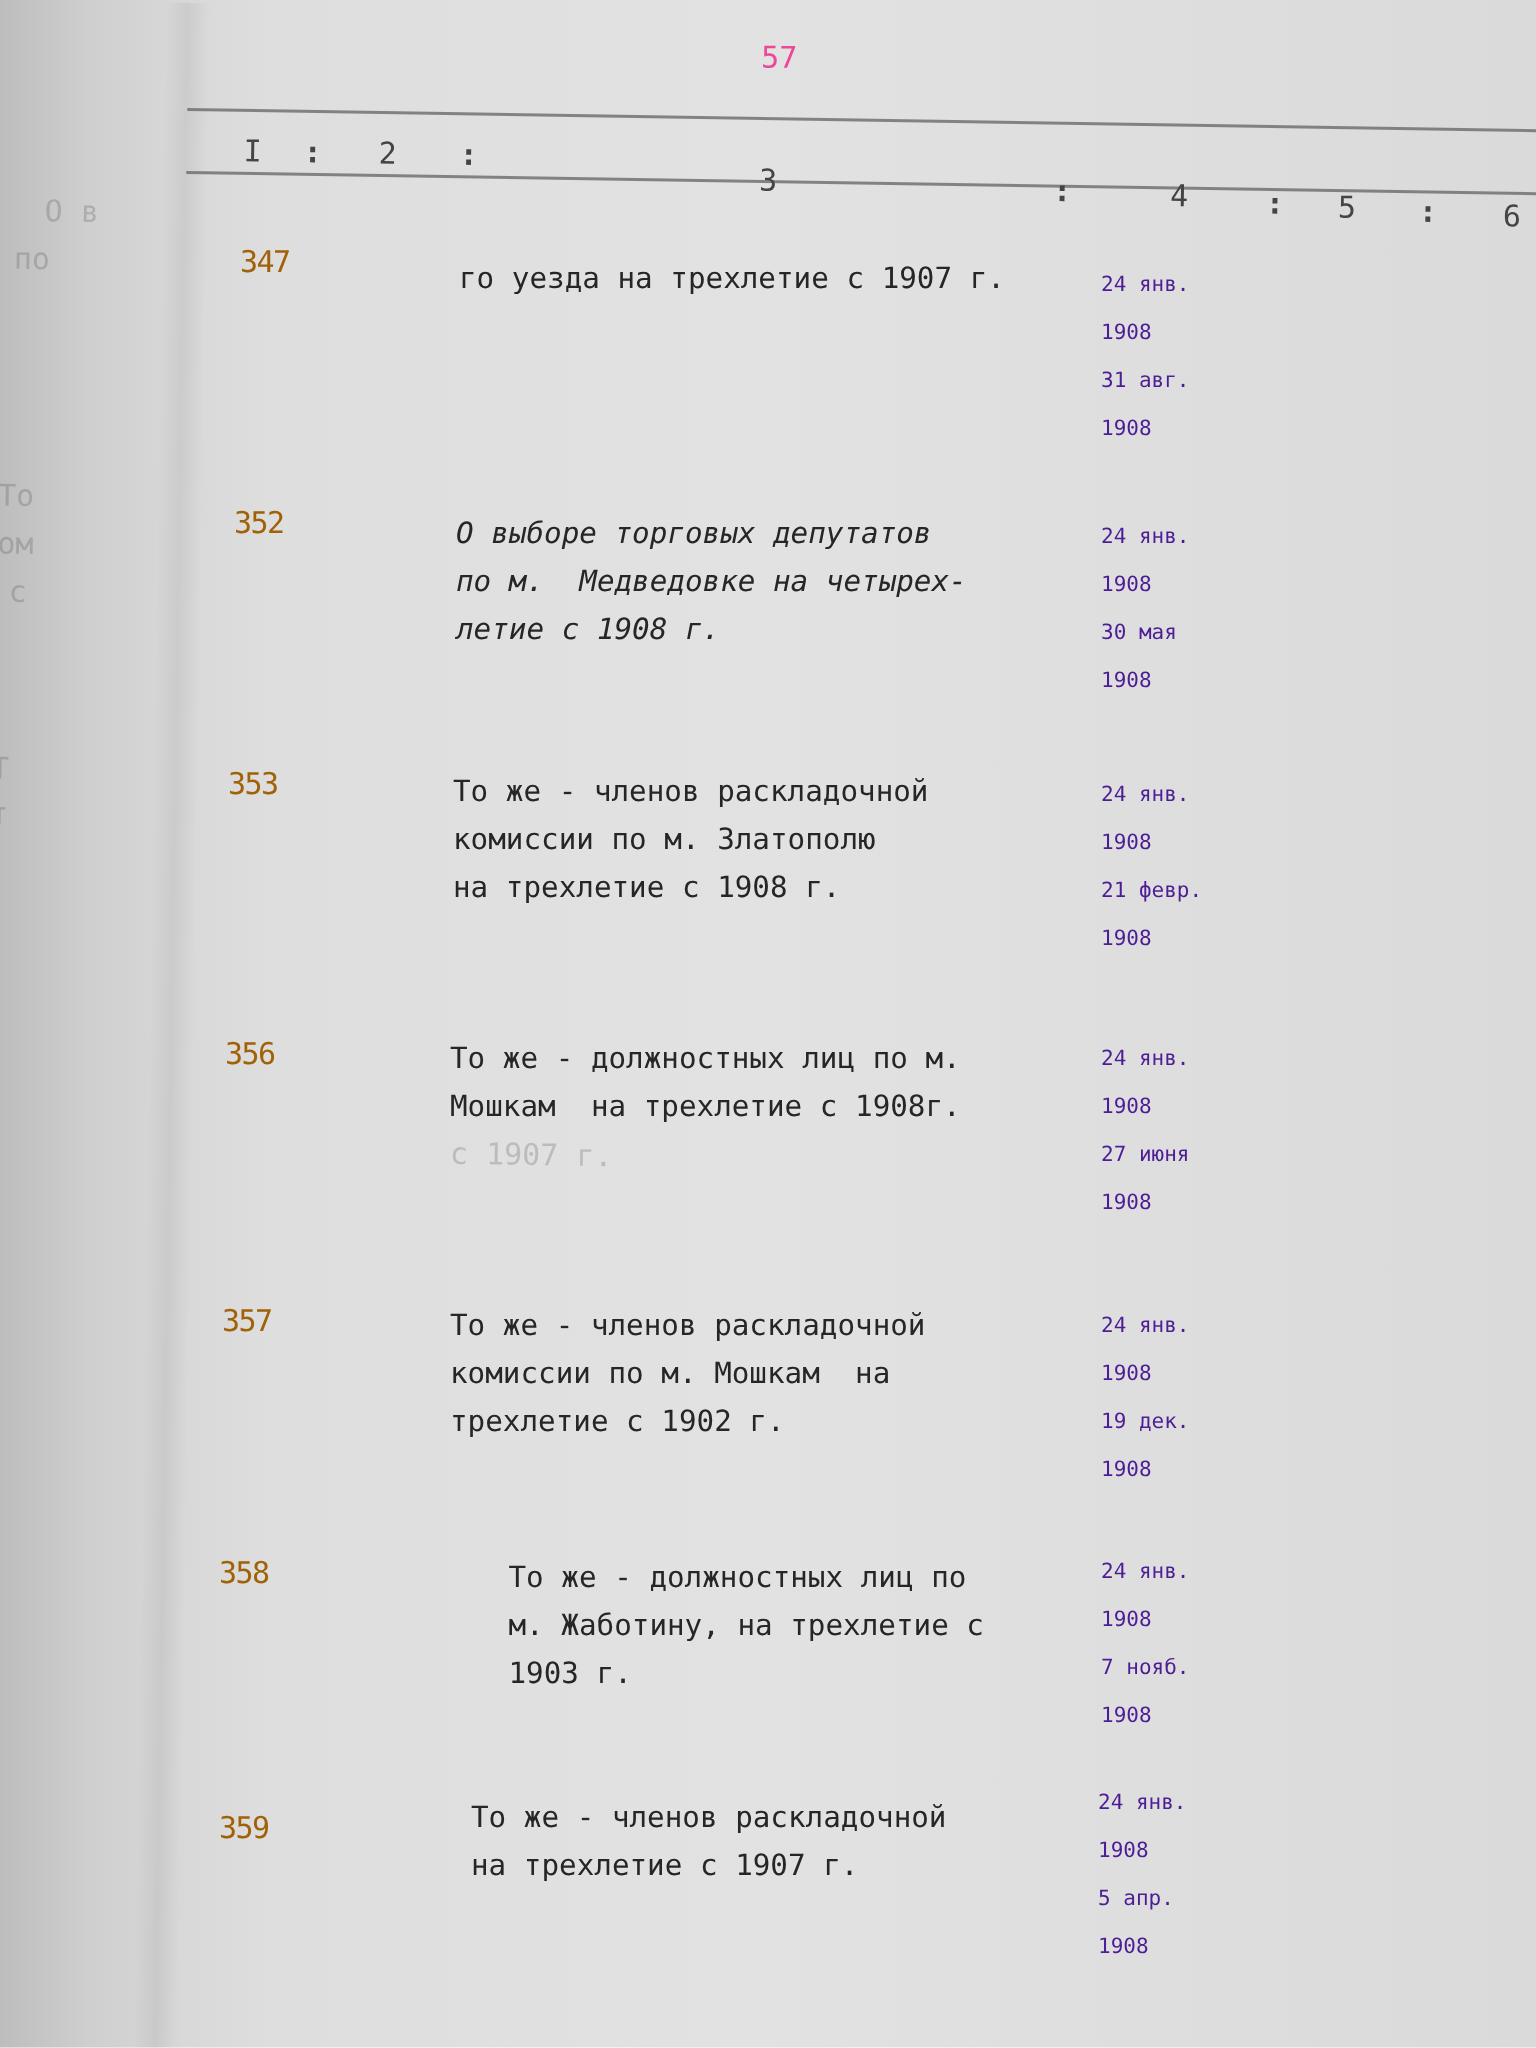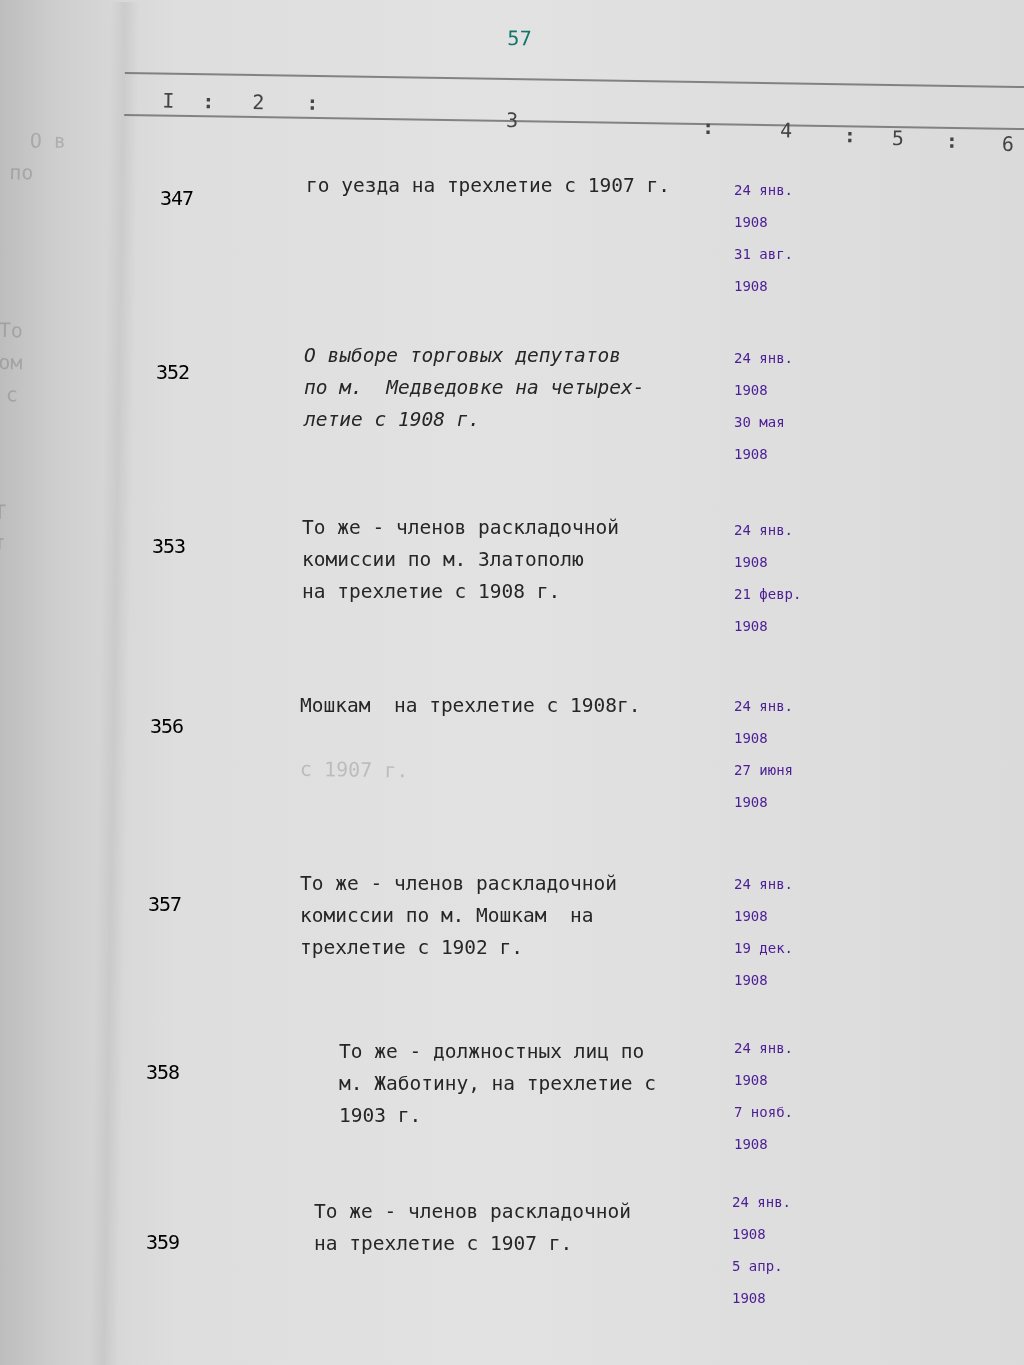--- a/index.html
+++ b/index.html
@@ -14,32 +14,32 @@
     transform: rotate(0.9deg); transform-origin: 0 0;
   }
   .gutter-shade {
     position: absolute; left: 110px; top: 0; width: 30px; height: 1365px;
     background: linear-gradient(90deg, rgba(0,0,0,0.0), rgba(0,0,0,0.06), rgba(0,0,0,0.0));
   }
   .ghost {
     position: absolute; color: rgba(60,60,60,0.22); font-size: 20px; white-space: nowrap;
   }
   .page-number {
-    position: absolute; left: 508px; top: 18px; font-size: 20px; color: #0f766e;
+    position: absolute; left: 508px; top: 18px; font-size: 20px; color: #ec4899;
   }
   .rule {
     position: absolute; left: 126px; width: 920px; height: 2px; background: #6a6a6a; opacity: 0.8;
   }
   .rule.top { top: 70px; }
   .rule.bottom { top: 112px; }
   .col-header { position: absolute; top: 86px; font-size: 20px; color: #444; }
   .sep { position: absolute; top: 86px; font-size: 20px; color: #444; font-weight: bold; }
 
   .entry { position: absolute; left: 0; width: 1024px; }
-  .entry-num { position: absolute; left: 0; font-size: 20px; color: #000000; letter-spacing: -1px; margin-top: 24px; }
+  .entry-num { position: absolute; left: 0; font-size: 20px; color: #a16207; letter-spacing: -1px; }
   .entry-desc { position: absolute; font-size: 19.5px; line-height: 32px; white-space: pre; color: #262626; }
   .entry-dates { position: absolute; font-size: 14px; line-height: 32px; white-space: pre; color: #4c1d95; }
 </style>
 </head>
 <body>
 
 <div class="page">
   <div class="gutter-shade"></div>
 
   <div class="ghost" style="left:32px;top:128px;">О в</div>
@@ -84,21 +84,21 @@
   </div>
 
   <div class="entry" style="top:510px;">
     <div class="entry-num" style="left:152px;">353</div>
     <div class="entry-desc" style="left:302px;top:2px;"><div>То же - членов раскладочной</div><div>комиссии по м. Златополю</div><div>на трехлетие с 1908 г.</div></div>
     <div class="entry-dates" style="left:734px;top:4px;"><div>24 янв.</div><div>1908</div><div>21 февр.</div><div>1908</div></div>
   </div>
 
   <div class="entry" style="top:690px;">
     <div class="entry-num" style="left:150px;">356</div>
-    <div class="entry-desc" style="left:300px;top:0px;"><div>Мошкам  на трехлетие с 1908г.</div></div>
+    <div class="entry-desc" style="left:300px;top:0px;"><div>То же - должностных лиц по м.</div><div>Мошкам  на трехлетие с 1908г.</div></div>
     <div class="entry-dates" style="left:734px;top:0px;"><div>24 янв.</div><div>1908</div><div>27 июня</div><div>1908</div></div>
   </div>
 
   <div class="entry" style="top:868px;">
     <div class="entry-num" style="left:148px;">357</div>
     <div class="entry-desc" style="left:300px;top:0px;"><div>То же - членов раскладочной</div><div>комиссии по м. Мошкам  на</div><div>трехлетие с 1902 г.</div></div>
     <div class="entry-dates" style="left:734px;top:0px;"><div>24 янв.</div><div>1908</div><div>19 дек.</div><div>1908</div></div>
   </div>
 
   <div class="entry" style="top:1036px;">

